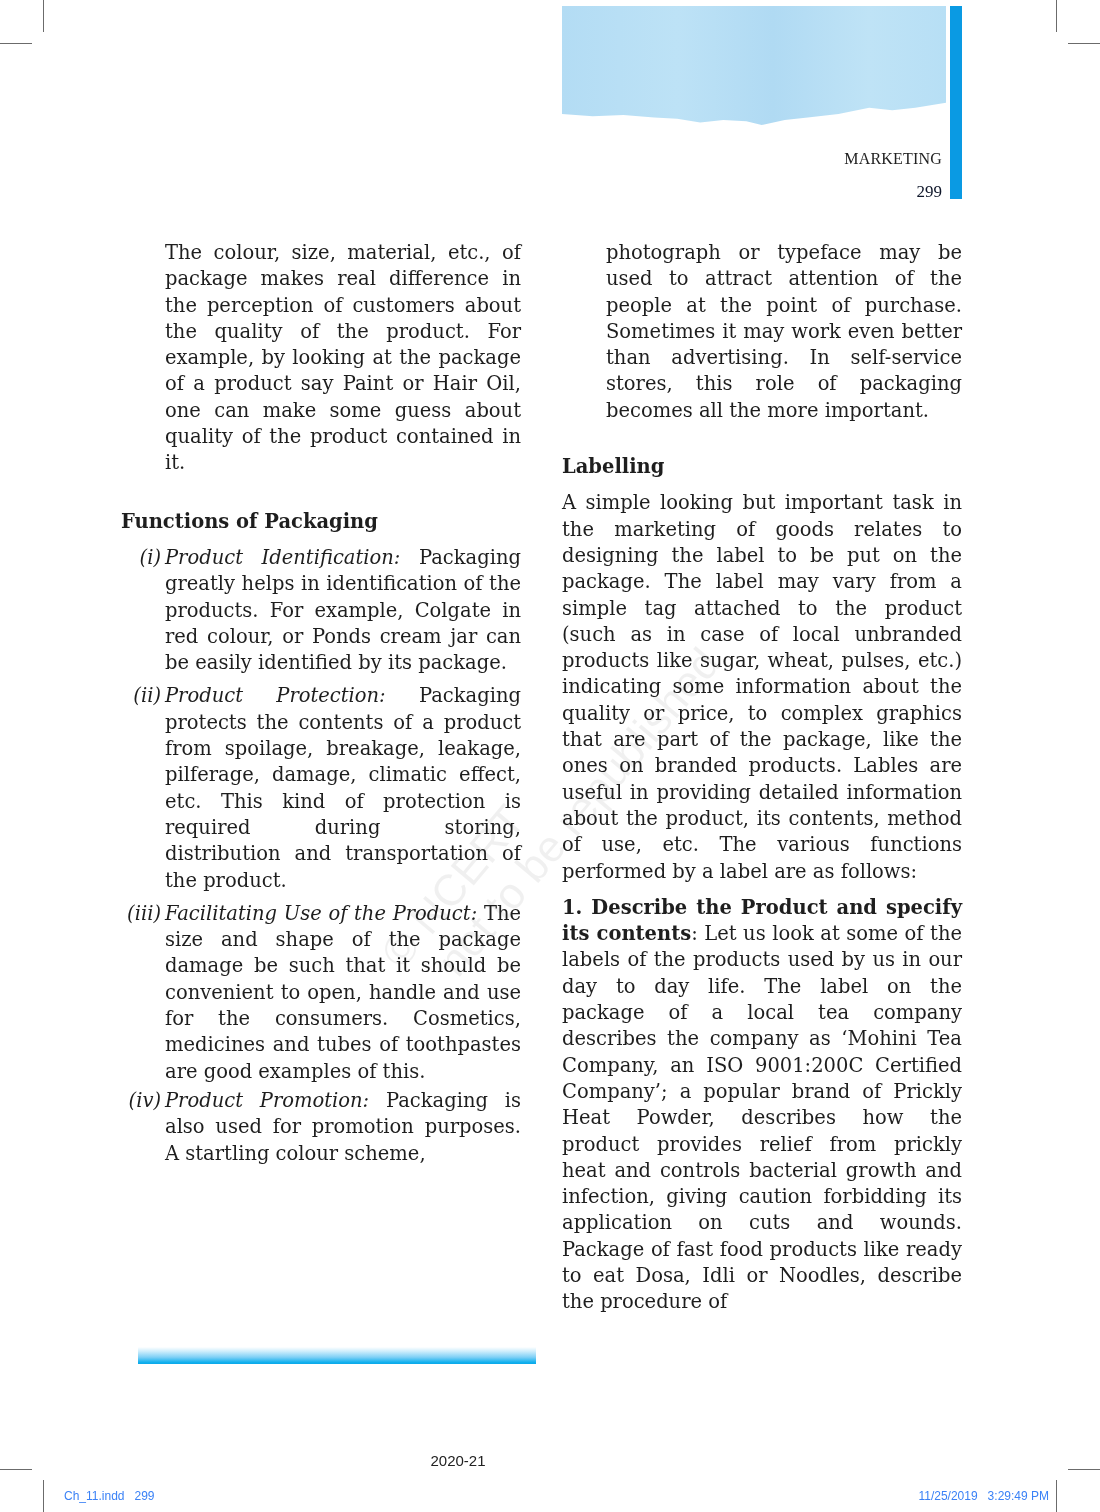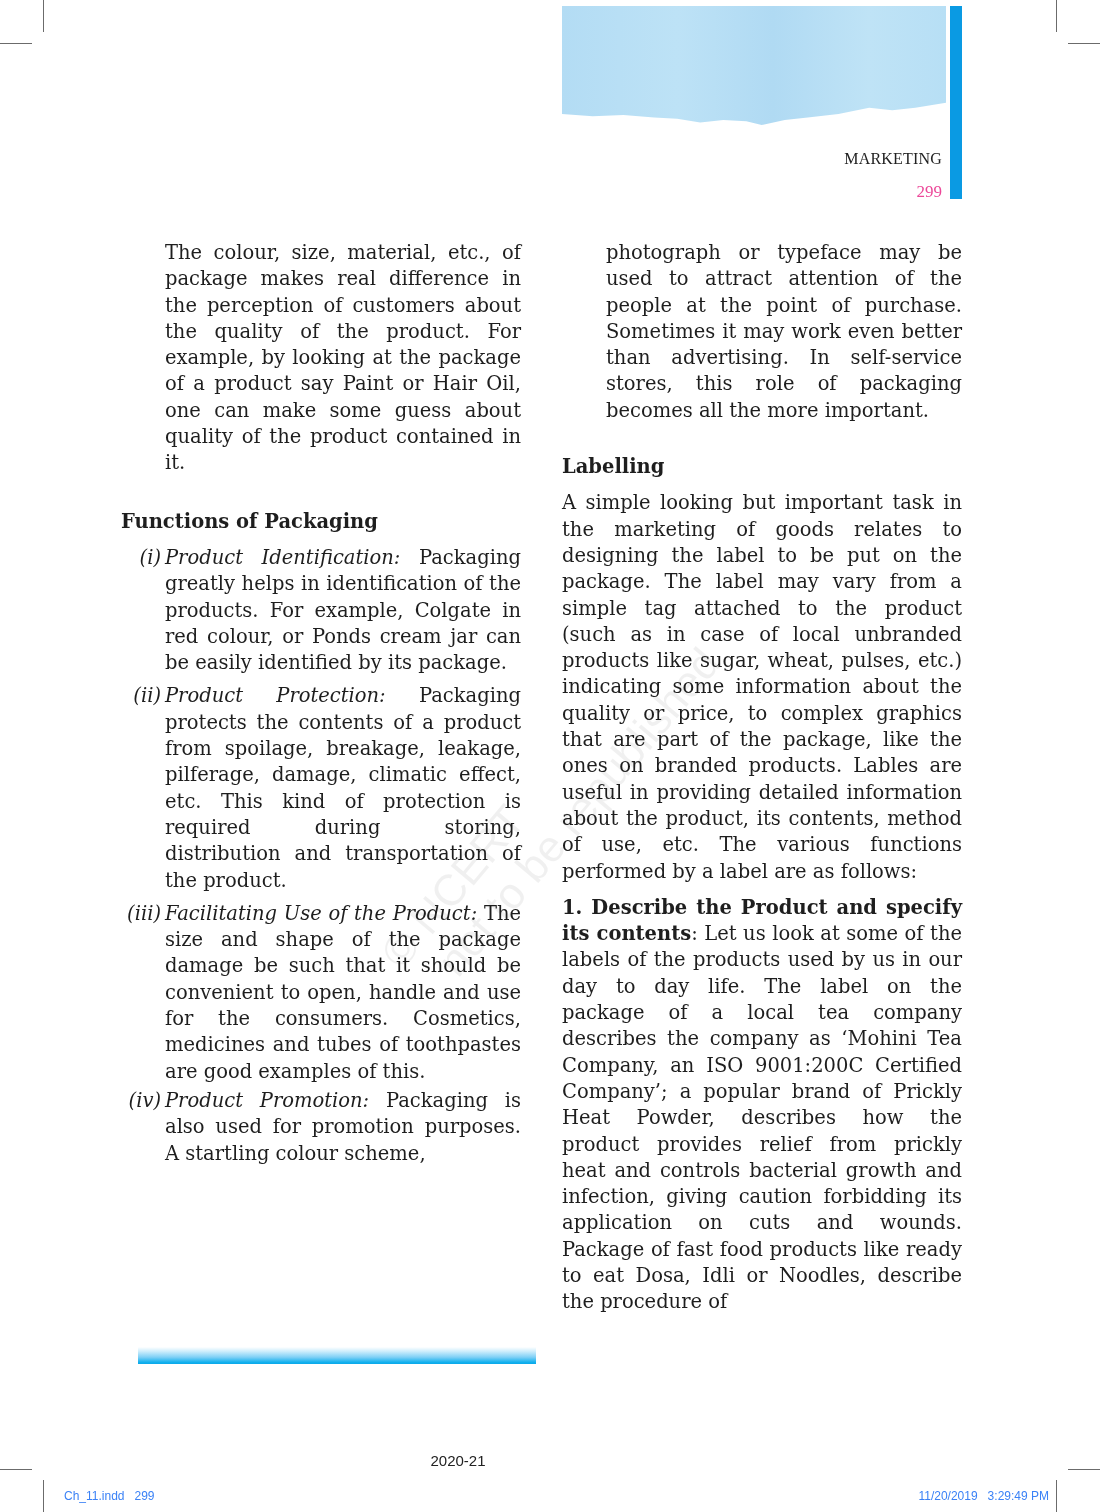--- a/index.html
+++ b/index.html
@@ -14,21 +14,21 @@
     background: linear-gradient(90deg, #b3dcf4 0%, #bde2f6 30%, #b0daf3 55%, #bfe3f6 80%, #b7dff5 100%);
     clip-path: polygon(0 0, 100% 0, 100% 78%, 92% 82%, 86% 84%, 80% 82%, 72% 87%, 64% 90%, 58% 92%, 52% 96%, 48% 93%, 42% 92%, 36% 94%, 30% 91%, 24% 90%, 16% 88%, 8% 89%, 0 87%);
   }
   .header-rule { position: absolute; left: 950px; top: 6px; width: 12px; height: 193px; background: #0a9ae3; }
   .running-head {
     position: absolute; right: 158px; top: 150px; font-family: "Liberation Serif", serif;
     font-size: 16px; letter-spacing: 0.2px; color: #222;
   }
   .page-number {
     position: absolute; right: 158px; top: 182px; font-family: "Liberation Serif", serif;
-    font-size: 17px; color: #ec4899;
+    font-size: 17px; color: #0f172a;
   }
   .col { position: absolute; width: 400px; font-size: 19.5px; line-height: 26.3px; }
   .col p { margin: 0; text-align: justify; text-align-last: auto; }
   .left-col { left: 121px; top: 240px; }
   .right-col { left: 562px; top: 240px; }
   .indent { padding-left: 44px; }
   .heading { font-weight: bold; font-size: 19.5px; margin: 0; }
   .list-item { position: relative; padding-left: 44px; margin: 0; text-align: justify; }
   .list-item .marker { position: absolute; left: 0; width: 40px; text-align: right; font-style: italic; }
   .list-item .term { font-style: italic; }
@@ -96,13 +96,13 @@
   <p class="indent">photograph or typeface may be used to attract attention of the people at the point of purchase. Sometimes it may work even better than advertising. In self-service stores, this role of packaging becomes all the more important.</p>
   <h3 class="heading" style="margin-top:30px;margin-bottom:10px;">Labelling</h3>
   <p>A simple looking but important task in the marketing of goods relates to designing the label to be put on the package. The label may vary from a simple tag attached to the product (such as in case of local unbranded products like sugar, wheat, pulses, etc.) indicating some information about the quality or price, to complex graphics that are part of the package, like the ones on branded products. Lables are useful in providing detailed information about the product, its contents, method of use, etc. The various functions performed by a label are as follows:</p>
   <p style="margin-top:10px;">
     <span class="bold">1. Describe the Product and specify its contents</span><span>: Let us look at some of the labels of the products used by us in our day to day life. The label on the package of a local tea company describes the company as ‘Mohini Tea Company, an ISO 9001:200C Certified Company’; a popular brand of Prickly Heat Powder, describes how the product provides relief from prickly heat and controls bacterial growth and infection, giving caution forbidding its application on cuts and wounds. Package of fast food products like ready to eat Dosa, Idli or Noodles, describe the procedure of</span>
   </p>
 </div>
 
 <div class="footer-year">2020-21</div>
 <div class="slug slug-left" style="white-space:pre;">Ch_11.indd   299</div>
-<div class="slug slug-right" style="white-space:pre;">11/20/2019   3:29:49 PM</div>
+<div class="slug slug-right" style="white-space:pre;">11/25/2019   3:29:49 PM</div>
 
 </body></html>

